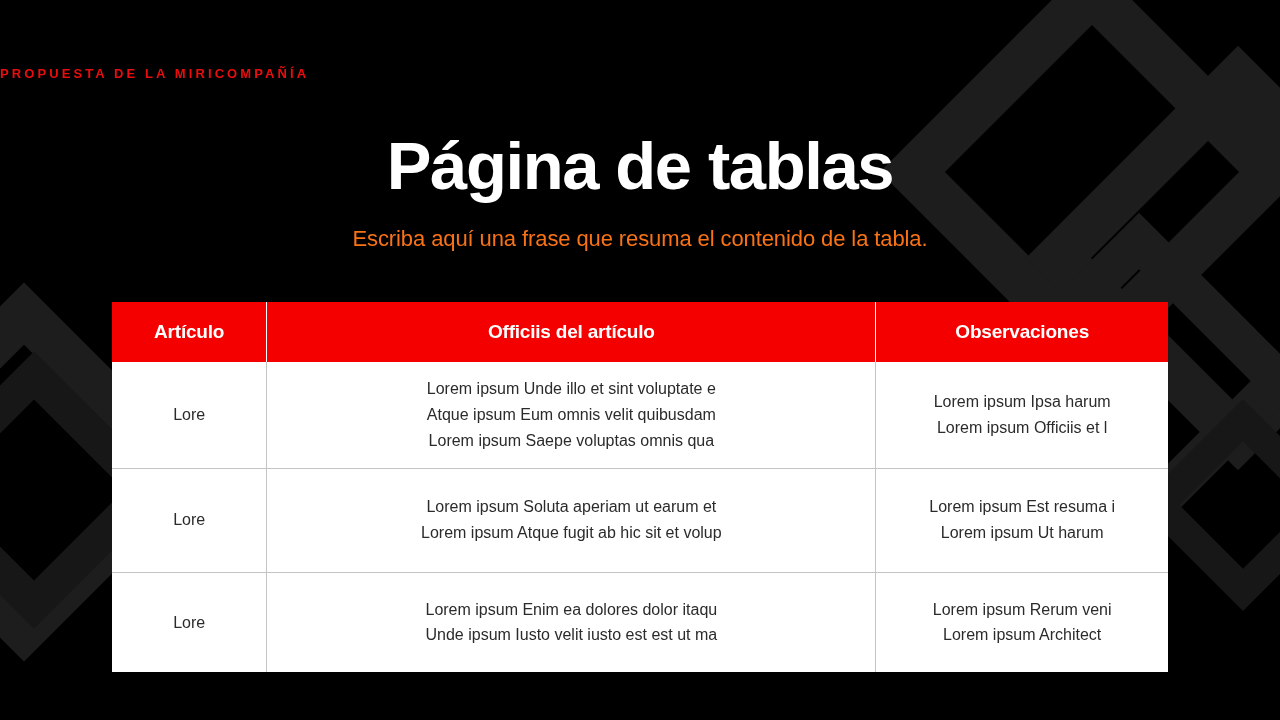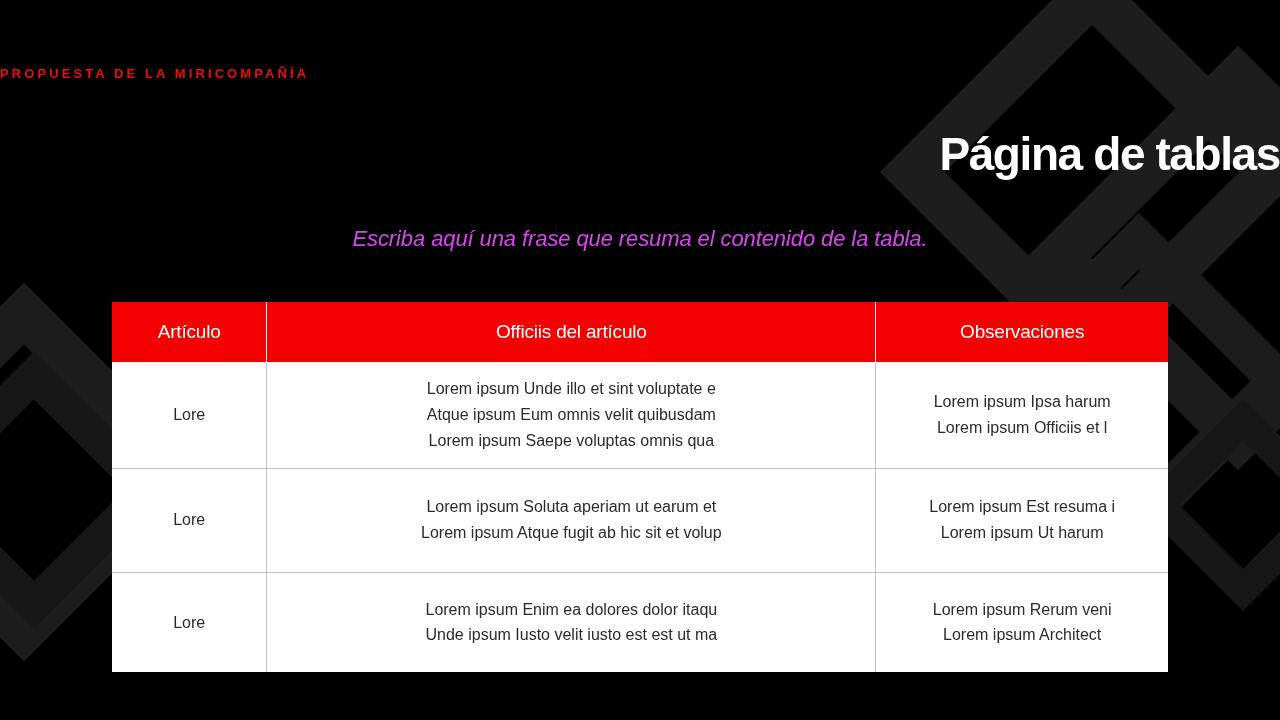--- a/index.html
+++ b/index.html
@@ -78,41 +78,40 @@
     font-size: 13px;
     font-weight: 700;
     letter-spacing: 3.1px;
     font-family: "Liberation Sans", sans-serif;
   }
 
   .page-title {
     position: absolute;
     left: 0; right: 0;
     top: 106px;
-    text-align: right;
+    text-align: center;
     color: #ffffff;
-    font-size: 46px;
+    font-size: 67px;
     font-weight: 700;
     letter-spacing: -1.4px;
     line-height: 1.06;
     font-family: "Liberation Sans", sans-serif;
     margin-top: 24px;
   }
 
   .subtitle {
     position: absolute;
     left: 0; right: 0;
     top: 226px;
     text-align: center;
-    color: #d946ef;
+    color: #f97316;
     font-size: 22px;
     font-weight: 400;
     letter-spacing: -0.1px;
     font-family: "Liberation Sans", sans-serif;
-    font-style: italic;
   }
 
   
   .table-wrap {
     position: absolute;
     left: 112px;
     top: 302px;
     width: 1056px;
   }
   table.data-table {
@@ -126,21 +125,21 @@
     box-sizing: border-box;
     text-align: center;
     vertical-align: middle;
   }
 
   
   table.data-table thead th {
     background: #f50000;
     color: #ffffff;
     font-size: 19px;
-    font-weight: 400;
+    font-weight: 700;
     letter-spacing: -0.2px;
     height: 60px;
     padding: 4px 8px;
     border-right: 1.5px solid #ffffff;
     border-bottom: none;
   }
   table.data-table thead th:last-child { border-right: none; }
 
   
   table.data-table tbody td {

